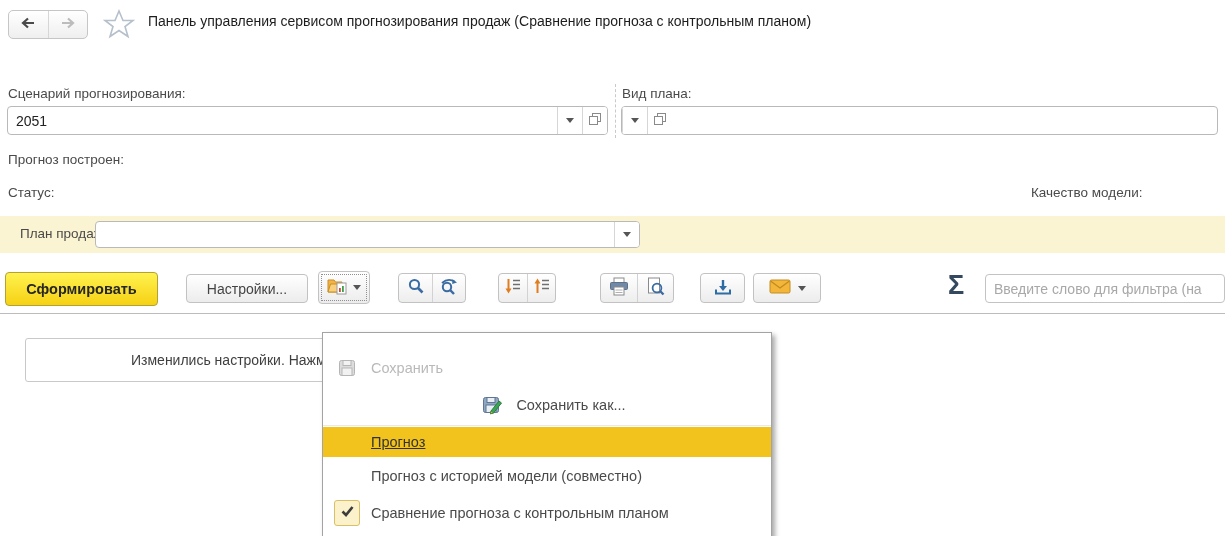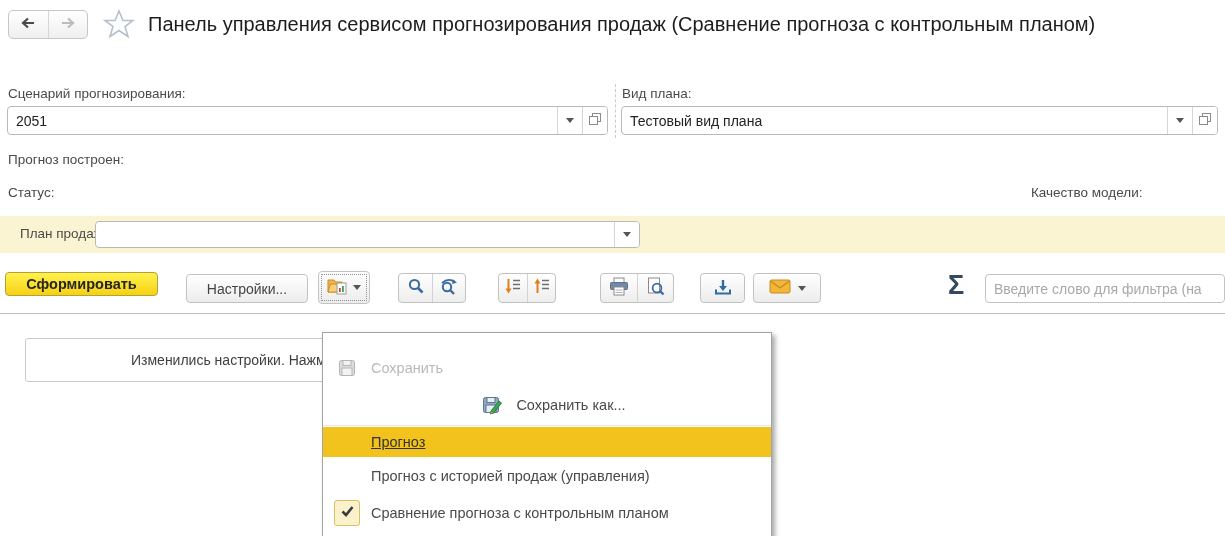--- a/index.html
+++ b/index.html
@@ -6,39 +6,39 @@
   html,body { width:1225px; height:536px; background:#fff; font-family:"Liberation Sans", sans-serif; overflow:hidden; }
   body { position:relative; color:#3f3f3f; }
 
   
   .nav-buttons { position:absolute; left:8px; top:10px; width:80px; height:29px;
     border:1px solid #c6c6c6; border-radius:5px; background:linear-gradient(#ffffff,#efefef);
     display:flex; overflow:hidden; }
   .nav-half { flex:1; display:flex; align-items:center; justify-content:center; cursor:pointer; }
   .nav-half + .nav-half { border-left:1px solid #d6d6d6; }
   .star { position:absolute; left:103px; top:9px; }
-  .page-title { position:absolute; left:148px; top:13px; font-size:20px; color:#1d1d1d; white-space:nowrap; }
+  .page-title { position:absolute; left:148px; top:13px; font-size:14px; color:#1d1d1d; white-space:nowrap; }
 
   
   .lbl { position:absolute; font-size:13.5px; color:#4a4a4a; white-space:nowrap; }
   .combo { position:absolute; height:29px; border:1px solid #b9b9b9; border-radius:4px;
     background:#fff; display:flex; align-items:stretch; overflow:hidden; }
   .combo .val { flex:1; padding:0 8px; display:flex; align-items:center; font-size:14px; color:#222; white-space:nowrap; overflow:hidden; }
   .combo .cbtn { width:25px; border-left:1px solid #d6d6d6; display:flex; align-items:center; justify-content:center; background:#fff; cursor:pointer; }
   .caret { width:0; height:0; border-left:4px solid transparent; border-right:4px solid transparent; border-top:5px solid #555; }
   .splitter { position:absolute; left:615px; top:84px; height:54px; border-left:1px dashed #c9c9c9; }
 
   .yellow-band { position:absolute; left:0; top:216px; width:1225px; height:37px; background:#FBF4D2; }
   .yellow-band .lbl2 { position:absolute; left:20px; top:10px; font-size:13.5px; color:#4a4a4a; }
 
   
   .btn { position:absolute; border:1px solid #c2c2c2; border-radius:4px;
     background:linear-gradient(#ffffff,#ececec); font-size:14px; color:#444;
     display:flex; align-items:center; justify-content:center; cursor:pointer; white-space:nowrap; }
-  .btn-generate { left:5px; top:272px; width:153px; height:24px; font-weight:bold; font-size:14.5px; color:#262626;
+  .btn-generate { left:5px; top:272px; width:153px; height:34px; font-weight:bold; font-size:14.5px; color:#262626;
     background:linear-gradient(#fff24e,#f6d114); border:1px solid #b1a233; }
   .btn-settings { left:186px; top:274px; width:122px; height:29px; }
   .btn-variants { left:318px; top:271px; width:52px; height:33px; outline:1px dotted #8f8f8f; outline-offset:-4px; gap:5px; }
   .btn-group { position:absolute; display:flex; border:1px solid #c2c2c2; border-radius:4px;
     background:linear-gradient(#ffffff,#ededed); overflow:hidden; height:30px; }
   .tool { display:flex; align-items:center; justify-content:center; cursor:pointer; }
   .tool + .tool { border-left:1px solid #d2d2d2; }
   .g-search { left:398px; top:273px; } .g-search .tool { width:33px; }
   .g-sort   { left:498px; top:273px; } .g-sort .tool { width:28px; }
   .g-print  { left:600px; top:273px; } .g-print .tool { width:36px; }
@@ -106,21 +106,20 @@
           <rect x="4.5" y="1.5" width="8" height="8" fill="#fff" stroke="#8a8a8a"></rect>
           <rect x="1.5" y="4.5" width="8" height="8" fill="#fff" stroke="#8a8a8a"></rect>
         </svg>
     </span>
   </div>
 </div>
 <div class="splitter"></div>
 
 <div class="lbl" style="left:622px; top:86px;">Вид плана:</div>
 <div class="combo" style="left:621px; top:106px; width:597px;">
-  <div class="val">Тестовый вид плана</div>
   <div class="cbtn">
       <span class="caret"></span>
     </div>
   <div class="cbtn">
     <span>
       <svg width="14" height="14" viewBox="0 0 14 14">
           <rect x="4.5" y="1.5" width="8" height="8" fill="#fff" stroke="#8a8a8a"></rect>
           <rect x="1.5" y="4.5" width="8" height="8" fill="#fff" stroke="#8a8a8a"></rect>
         </svg>
     </span>
@@ -285,21 +284,21 @@
   <div class="menu-sep"></div>
 
   <div class="menu-item highlight">
     <span class="icon-col"></span>
     <span>Прогноз</span>
   </div>
 
 
   <div class="menu-item">
     <span class="icon-col"></span>
-    <span>Прогноз с историей продаж (управления)</span>
+    <span>Прогноз с историей модели (совместно)</span>
   </div>
 
   <div class="menu-item">
     <span class="icon-col">
       <span class="checkbox">
         <span>
           <svg width="15" height="14" viewBox="0 0 15 14">
               <path d="M2.5 7.5 L6 11 L12.5 3" fill="none" stroke="#3c3c3c" stroke-width="2.6"></path>
             </svg>
         </span>

